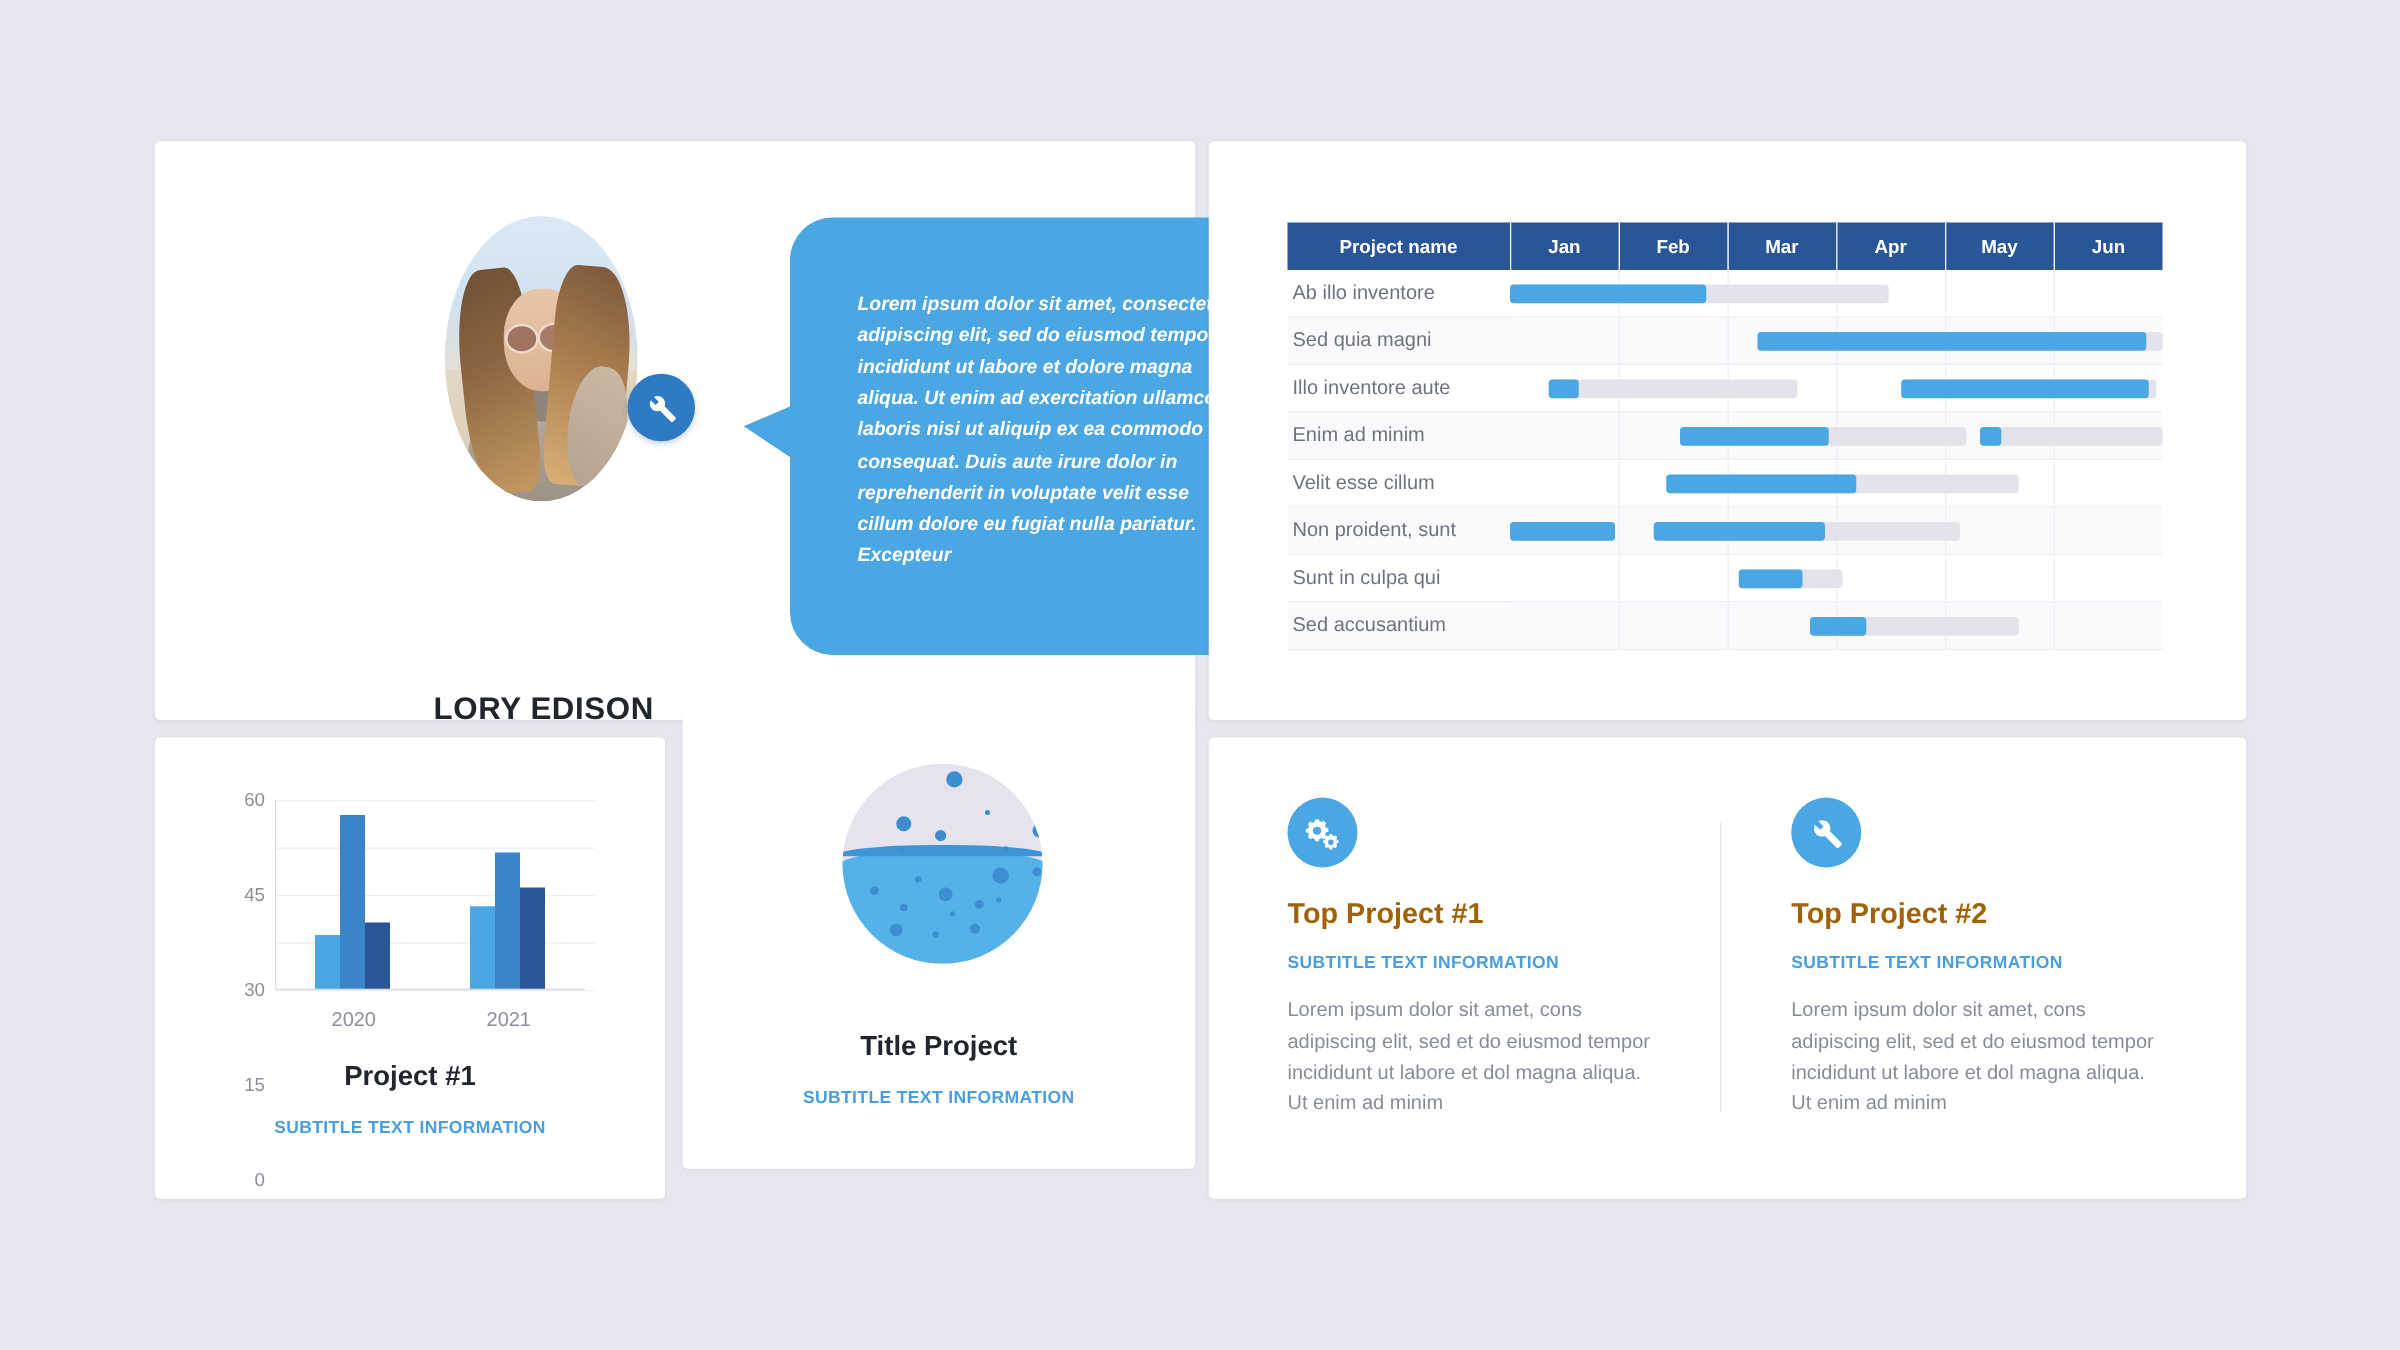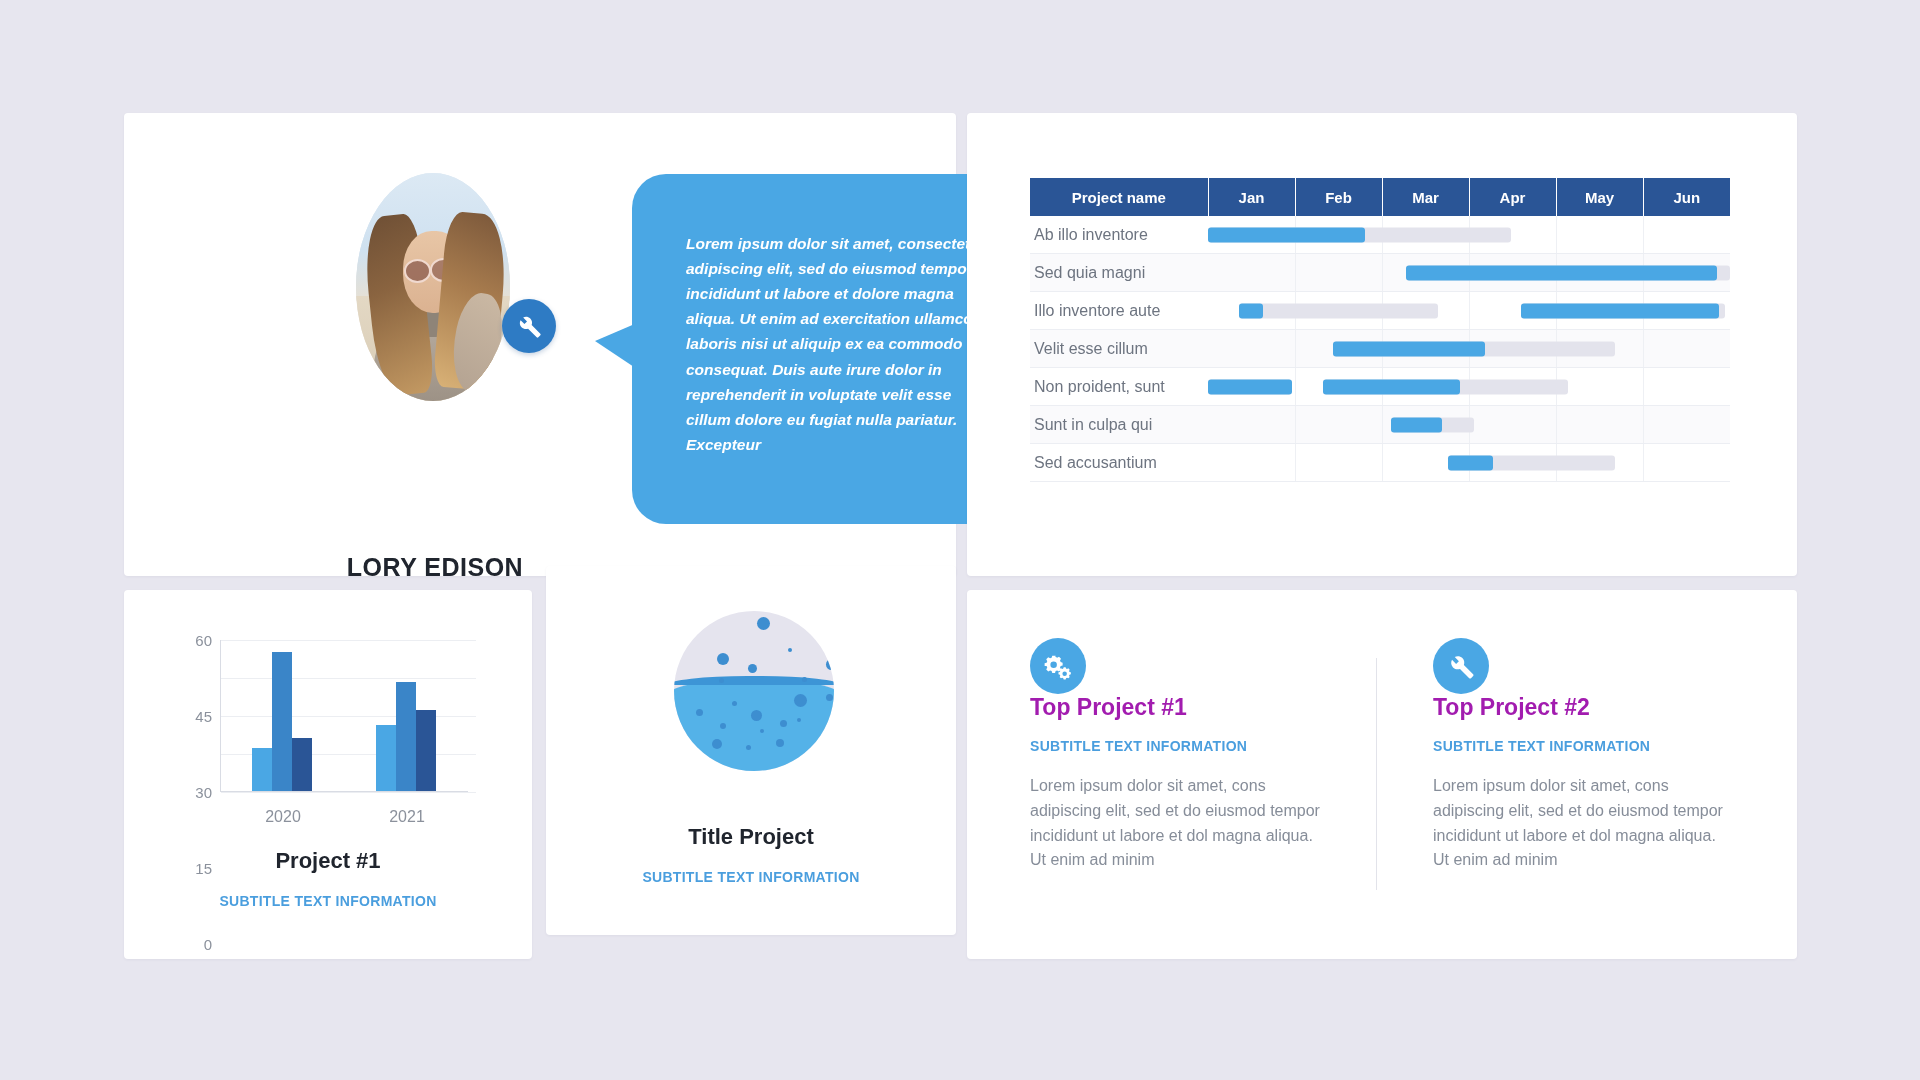--- a/index.html
+++ b/index.html
@@ -317,23 +317,24 @@
     background: #e2e3ea;
   }
   .top-icon {
     width: 56px; height: 56px;
     border-radius: 50%;
     background: #4aa7e4;
     display: flex; align-items: center; justify-content: center;
   }
   .top-icon svg { width: 30px; height: 30px; fill: #ffffff; }
   .top-title {
+    margin-top: 23px;
     font-size: 23px;
     font-weight: 700;
-    color: #a21caf;
+    color: #a16207;
   }
   .top-sub {
     margin-top: 17px;
     font-size: 14px;
     font-weight: 700;
     letter-spacing: 0.3px;
     color: #4a9ede;
   }
   .top-body {
     margin-top: 20px;
@@ -432,20 +433,36 @@
                 <div class="track">
                   <div class="grid-line" style="left: 16.6667%;"></div>
                   <div class="grid-line" style="left: 33.3333%;"></div>
                   <div class="grid-line" style="left: 50%;"></div>
                   <div class="grid-line" style="left: 66.6667%;"></div>
                   <div class="grid-line" style="left: 83.3333%;"></div>
                   <div class="bar-bg" style="left: 6%; width: 38%;"></div>
                   <div class="bar-fg" style="left: 6%; width: 4.56%;"></div>
                   <div class="bar-bg" style="left: 60%; width: 39%;"></div>
                   <div class="bar-fg" style="left: 60%; width: 37.83%;"></div>
+                </div>
+              </td>
+            </tr>
+            <tr>
+              <td class="name-col">Enim ad minim</td>
+              <td class="track-cell" colspan="6">
+                <div class="track">
+                  <div class="grid-line" style="left: 16.6667%;"></div>
+                  <div class="grid-line" style="left: 33.3333%;"></div>
+                  <div class="grid-line" style="left: 50%;"></div>
+                  <div class="grid-line" style="left: 66.6667%;"></div>
+                  <div class="grid-line" style="left: 83.3333%;"></div>
+                  <div class="bar-bg" style="left: 26%; width: 44%;"></div>
+                  <div class="bar-fg" style="left: 26%; width: 22.88%;"></div>
+                  <div class="bar-bg" style="left: 72%; width: 28%;"></div>
+                  <div class="bar-fg" style="left: 72%; width: 3.36%;"></div>
                 </div>
               </td>
             </tr>
             <tr>
               <td class="name-col">Velit esse cillum</td>
               <td class="track-cell" colspan="6">
                 <div class="track">
                   <div class="grid-line" style="left: 16.6667%;"></div>
                   <div class="grid-line" style="left: 33.3333%;"></div>
                   <div class="grid-line" style="left: 50%;"></div>

